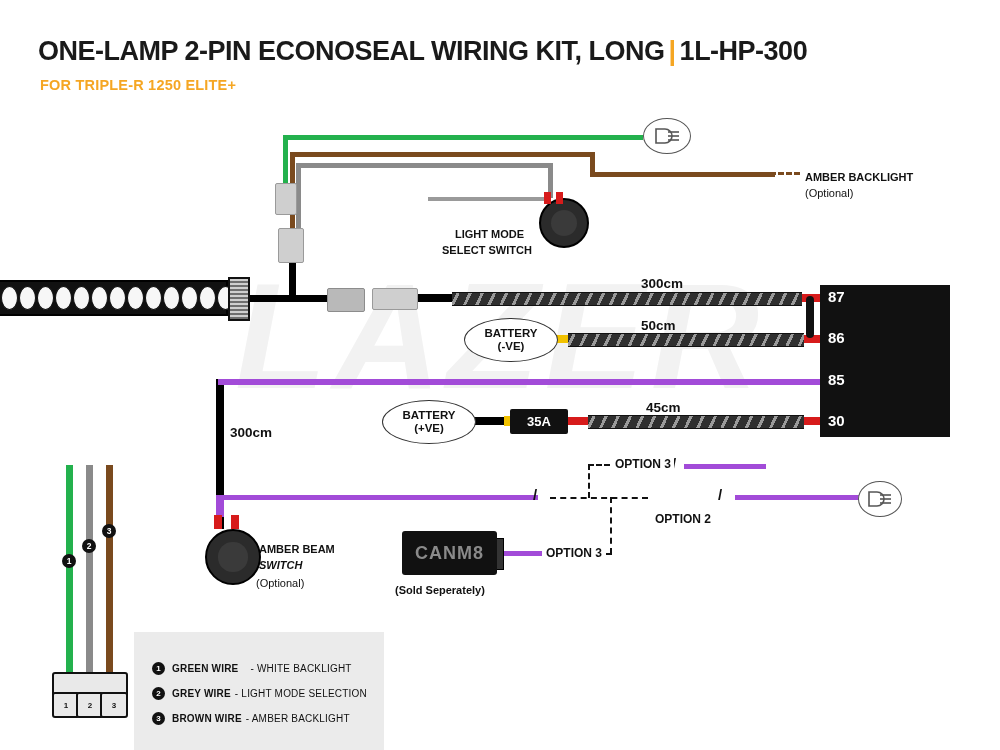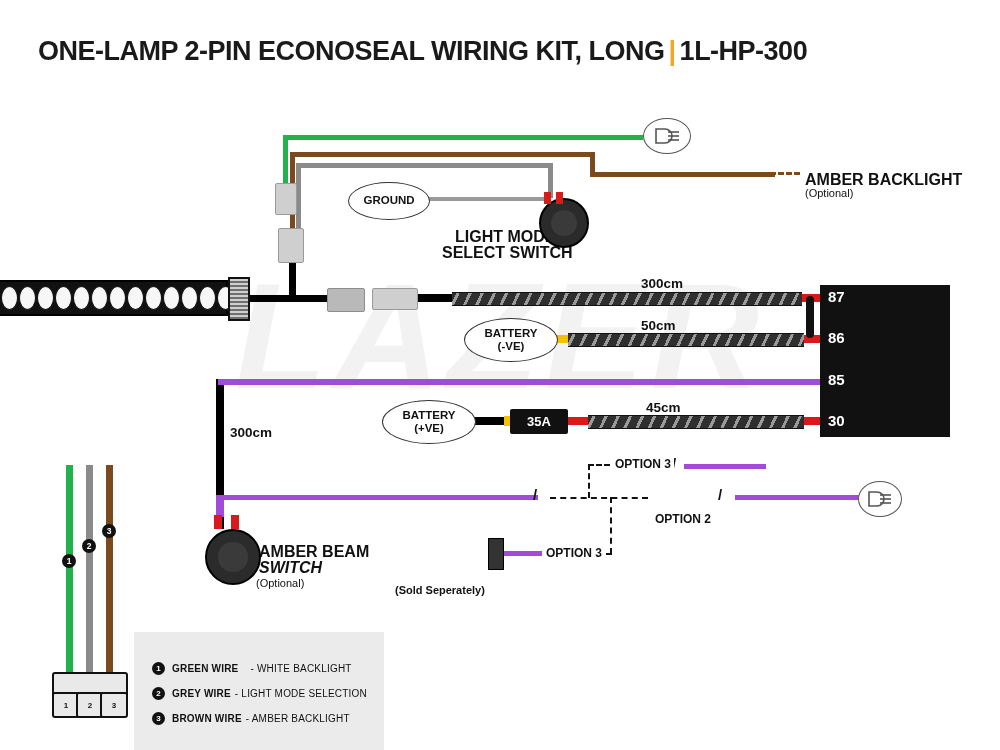--- a/index.html
+++ b/index.html
@@ -59,21 +59,21 @@
     z-index: 0;
   }
 
   
   .wire { background: #000; }
   .h { height: 4px; }
   .v { width: 4px; }
 
   
   .lbl {
-    font-size: 16px;
+    font-size: 11px;
     font-weight: bold;
     color: #111;
     white-space: nowrap;
   }
   .lbl.sm { font-size: 11px; }
   .lbl.normal { font-weight: normal; }
   .len {
     font-size: 13.5px;
     font-weight: bold;
     color: #111;
@@ -278,20 +278,21 @@
 </head>
 <body>
 
 <div id="stage">
 
   <div class="abs watermark">LAZER</div>
 
   <div class="abs title">
     <span>ONE-LAMP 2-PIN ECONOSEAL WIRING KIT, LONG</span><span class="bar">|</span><span class="code">1L-HP-300</span>
   </div>
+  <div class="abs subtitle">FOR TRIPLE-R 1250 ELITE+</div>
 
   <div class="abs" style="left:283px; top:135px; width:360px; height:5px; background:#23b14d;"></div>
 
   <div class="abs" style="left:283px; top:135px; width:5px; height:55px; background:#23b14d;"></div>
 
   <div class="abs" style="left:290px; top:152px; width:305px; height:5px; background:#7a4a1e;"></div>
   <div class="abs" style="left:290px; top:152px; width:5px; height:90px; background:#7a4a1e;"></div>
   <div class="abs" style="left:590px; top:152px; width:5px; height:22px; background:#7a4a1e;"></div>
   <div class="abs" style="left:590px; top:172px; width:185px; height:5px; background:#7a4a1e;"></div>
   <div class="abs dashline" style="left:770px; top:172px; width:30px;"></div>
@@ -305,23 +306,20 @@
       <path d="M4 3 h9 a7 7 0 0 1 0 14 H4 z" fill="none" stroke="#555" stroke-width="1.6"></path>
       <line x1="16" y1="6" x2="27" y2="6" stroke="#555" stroke-width="1.6"></line>
       <line x1="16" y1="10" x2="27" y2="10" stroke="#555" stroke-width="1.6"></line>
       <line x1="16" y1="14" x2="27" y2="14" stroke="#555" stroke-width="1.6"></line>
     </svg>
   </div>
 
   <div class="abs lbl" style="left:805px; top:171px;">AMBER BACKLIGHT</div>
   <div class="abs lbl normal sm" style="left:805px; top:187px;">(Optional)</div>
 
-  <div class="abs oval" style="left:348px; top:182px; width:80px; height:36px;">
-    <span>GROUND</span>
-  </div>
   <div class="abs" style="left:428px; top:197px; width:120px; height:4px; background:#9a9a9a;"></div>
 
   <div class="abs puck" style="left:539px; top:198px; width:46px; height:46px;"></div>
   <div class="abs redtip" style="left:544px; top:192px; width:7px; height:12px;"></div>
   <div class="abs redtip" style="left:556px; top:192px; width:7px; height:12px;"></div>
   <div class="abs lbl" style="left:455px; top:228px;">LIGHT MODE</div>
   <div class="abs lbl" style="left:442px; top:244px;">SELECT SWITCH</div>
 
   <div class="abs conn" style="left:275px; top:183px; width:20px; height:30px;"></div>
   <div class="abs conn" style="left:278px; top:228px; width:24px; height:33px;"></div>
@@ -421,20 +419,23 @@
       <line x1="14" y1="10" x2="25" y2="10" stroke="#555" stroke-width="1.6"></line>
       <line x1="14" y1="14" x2="25" y2="14" stroke="#555" stroke-width="1.6"></line>
     </svg>
   </div>
 
   <div class="abs dashblack-v" style="left:610px; top:497px; height:57px;"></div>
   <div class="abs dashblack" style="left:596px; top:553px; width:16px;"></div>
   <div class="abs optlbl" style="left:543px; top:546px;">OPTION 3</div>
   <div class="abs" style="left:498px; top:551px; width:44px; height:5px; background:#a24bd8;"></div>
 
+  <div class="abs canm8" style="left:402px; top:531px; width:95px; height:44px;">
+    <span>CANM8</span>
+  </div>
   <div class="abs" style="left:488px; top:538px; width:14px; height:30px; background:#333; border:1px solid #000;"></div>
   <div class="abs lbl sm" style="left:395px; top:584px;">(Sold Seperately)</div>
 
   <div class="abs" style="left:216px; top:495px; width:8px; height:22px; background:#a24bd8;"></div>
   <div class="abs redtip" style="left:214px; top:515px; width:8px; height:14px;"></div>
   <div class="abs redtip" style="left:231px; top:515px; width:8px; height:14px;"></div>
   <div class="abs puck" style="left:205px; top:529px; width:52px; height:52px;"></div>
   <div class="abs lbl" style="left:259px; top:543px;">AMBER BEAM</div>
   <div class="abs lbl" style="left:259px; top:559px;font-style:italic;">SWITCH</div>
   <div class="abs lbl normal sm" style="left:256px; top:577px;">(Optional)</div>

